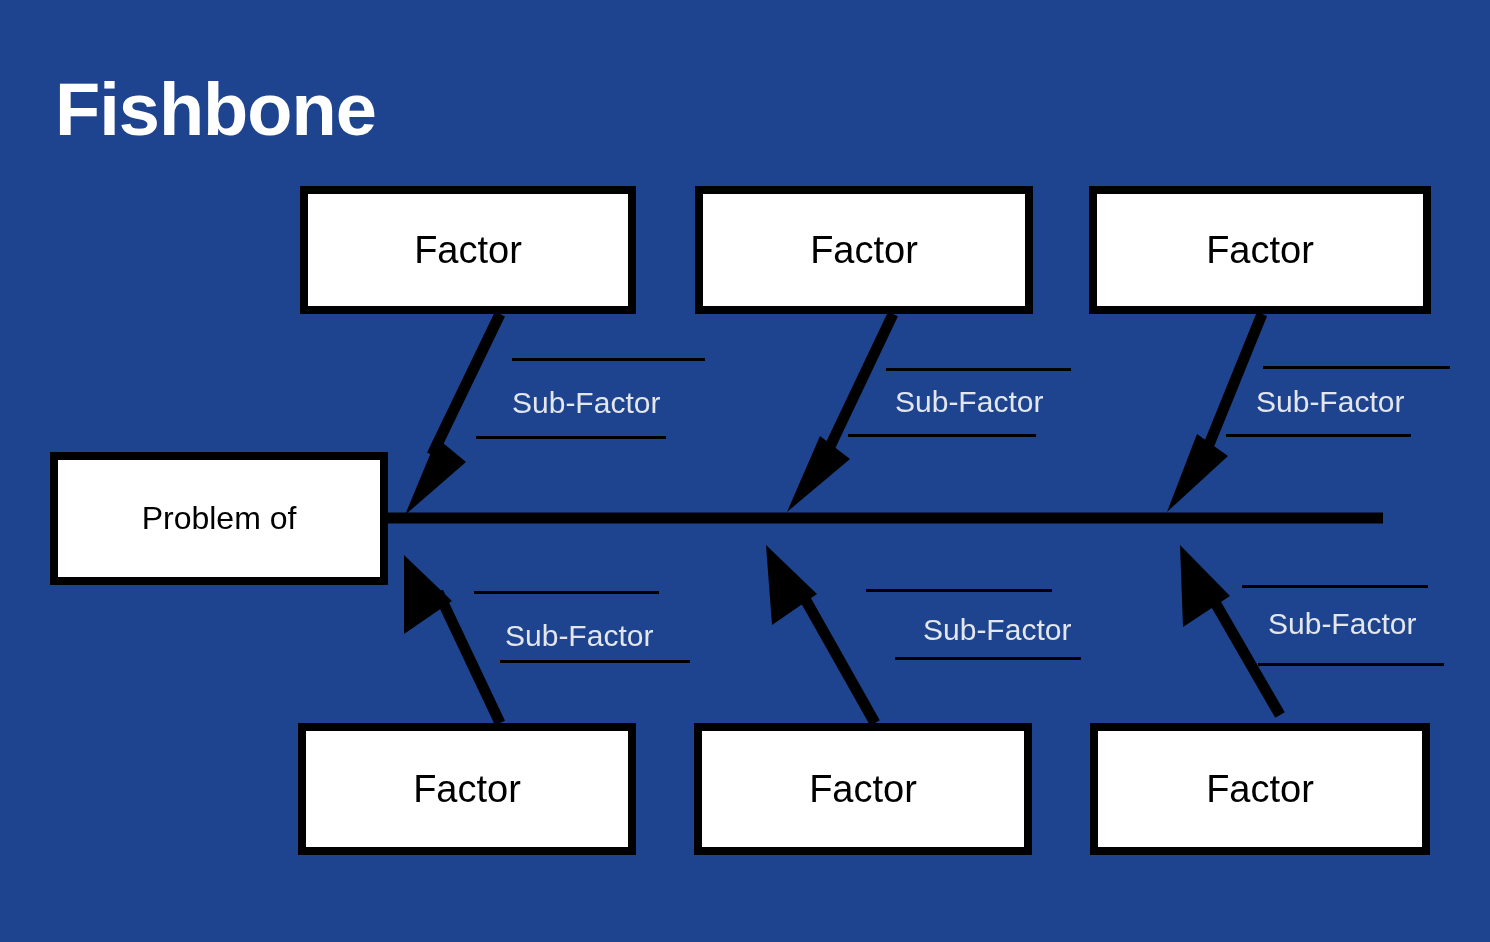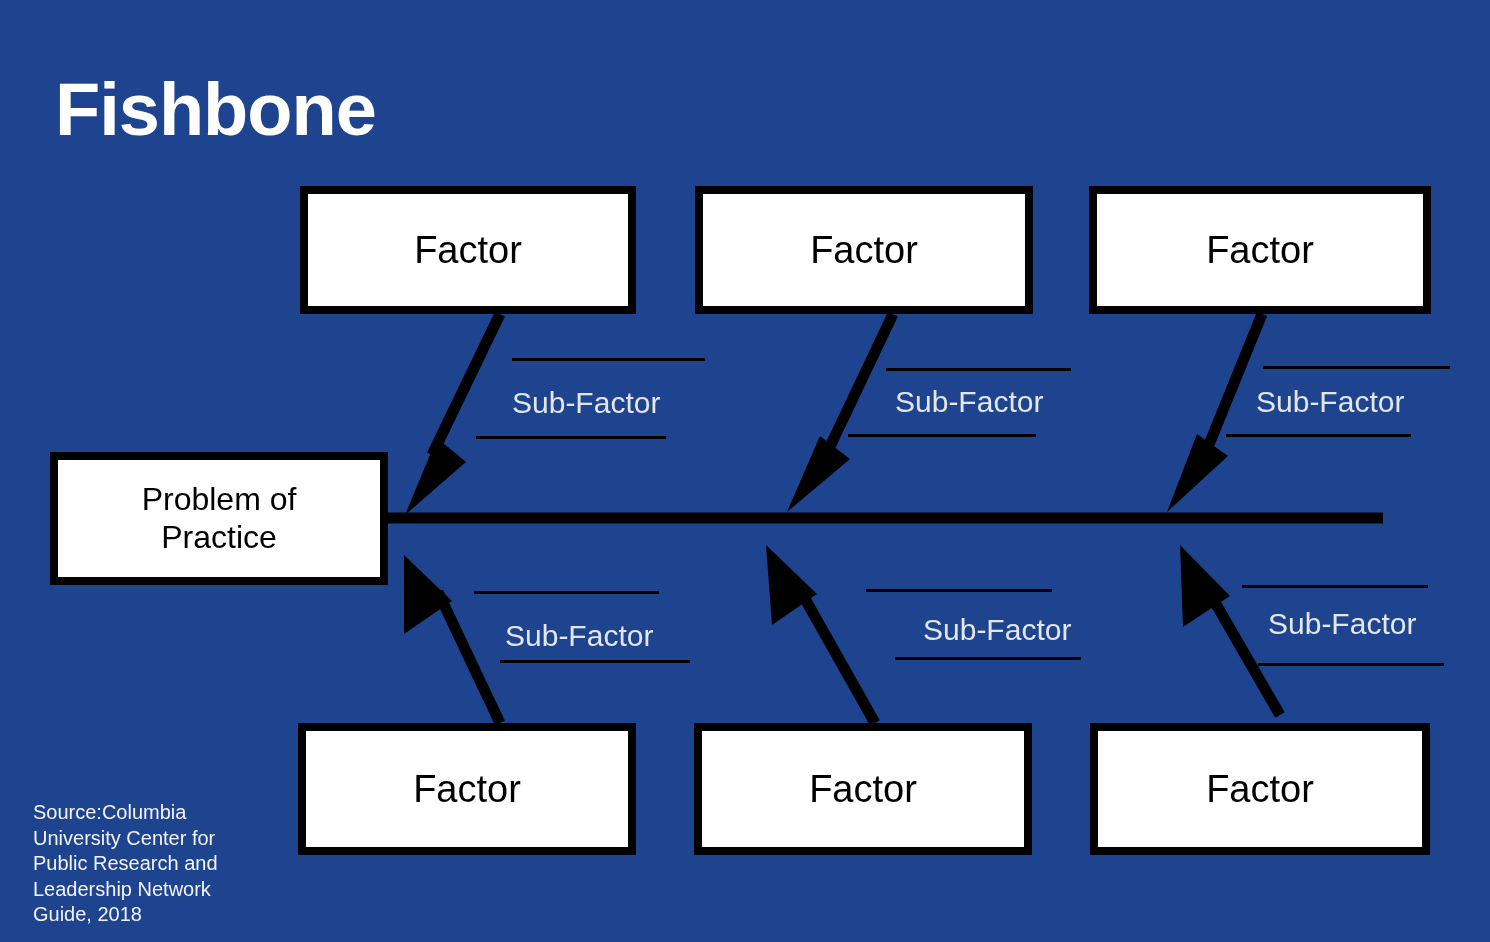--- a/index.html
+++ b/index.html
@@ -148,21 +148,20 @@
   <div class="node-box" id="factor-bot-2">
     <span>Factor</span>
   </div>
   <div class="node-box" id="factor-bot-3">
     <span>Factor</span>
   </div>
 
   <div class="node-box problem" id="problem-box">
     <span style="display:block">
       <span style="display:block">Problem of</span>
-      <span style="display:block">Practice</span>
     </span>
   </div>
 
   <div class="subfactor" style="left:0; top:0; width:1490px; height:0;">
     <div class="sf-rule" style="left:512px; top:358px; width:193px;"></div>
     <div class="sf-label" style="left:512px; top:386px;">Sub-Factor</div>
     <div class="sf-rule" style="left:476px; top:436px; width:190px;"></div>
   </div>
 
   <div class="subfactor" style="left:0; top:0; width:1490px; height:0;">
@@ -188,15 +187,14 @@
     <div class="sf-label" style="left:923px; top:613px;">Sub-Factor</div>
     <div class="sf-rule" style="left:895px; top:657px; width:186px;"></div>
   </div>
 
   <div class="subfactor" style="left:0; top:0; width:1490px; height:0;">
     <div class="sf-rule" style="left:1242px; top:585px; width:186px;"></div>
     <div class="sf-label" style="left:1268px; top:607px;">Sub-Factor</div>
     <div class="sf-rule" style="left:1258px; top:663px; width:186px;"></div>
   </div>
 
-  <div id="source">Source:Columbia University Center for Public Research and Leadership Network Guide, 2018</div>
 
 </div>
 
 </body></html>

